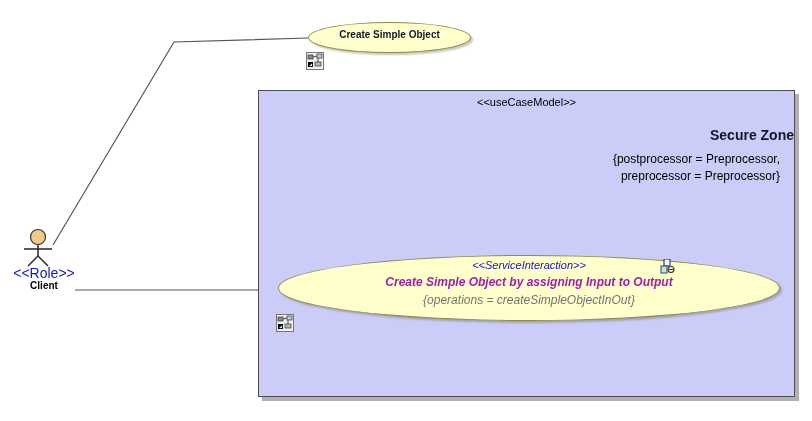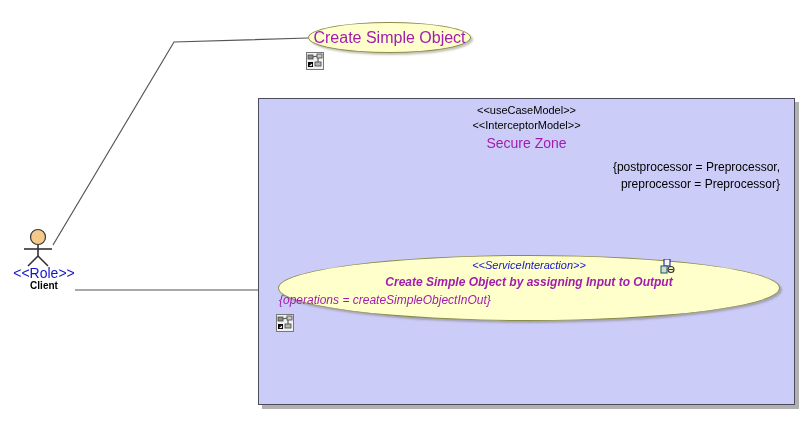--- a/index.html
+++ b/index.html
@@ -28,40 +28,39 @@
   .package {
     position: absolute;
     left: 258px;
     top: 90px;
     width: 537px;
     height: 307px;
     background: #ccccf8;
     border: 1px solid #4b4b5a;
     box-shadow: 4px 4px 0 0 #b0b0b0;
     box-sizing: border-box;
-    margin-top: 8px;
   }
   .pkg-stereo {
     position: absolute;
     width: 100%;
     text-align: center;
     font-size: 11px;
     color: #000000;
     letter-spacing: 0px;
   }
   .pkg-stereo.s1 { top: 5px; }
   .pkg-stereo.s2 { top: 20px; }
   .pkg-title {
     position: absolute;
     top: 36px;
     width: 100%;
-    text-align: center;
+    text-align: right;
     font-size: 14px;
-    font-weight: normal;
-    color: #a21caf;
+    font-weight: bold;
+    color: #0f172a;
   }
   .pkg-constraint {
     position: absolute;
     top: 60px;
     left: 0;
     width: 521px;
     text-align: right;
     font-size: 12px;
     color: #000000;
     line-height: 17px;
@@ -80,23 +79,23 @@
     left: 308px;
     top: 22px;
     width: 163px;
     height: 31px;
   }
   .uc-small .uc-label {
     position: absolute;
     top: 6px;
     width: 100%;
     text-align: center;
-    font-size: 16px;
-    font-weight: normal;
-    color: #a21caf;
+    font-size: 10px;
+    font-weight: bold;
+    color: #0f172a;
   }
   .uc-big {
     left: 278px;
     top: 255px;
     width: 502px;
     height: 66px;
     font-style: italic;
   }
   .uc-stereo {
     position: absolute;
@@ -112,23 +111,23 @@
     width: 100%;
     text-align: center;
     font-size: 12px;
     font-weight: bold;
     color: #a21caf;
   }
   .uc-constraint {
     position: absolute;
     top: 37px;
     width: 100%;
-    text-align: left;
+    text-align: center;
     font-size: 12px;
-    color: #a21caf;
+    color: #737373;
   }
 
   
   .actor {
     position: absolute;
     left: 14px;
     top: 228px;
     width: 60px;
     height: 72px;
   }
@@ -167,21 +166,20 @@
 
 <div id="canvas">
 
   <svg id="lines" viewBox="0 0 812 421" width="812" height="421">
     <polyline points="53,245 174,42 308,38" fill="none" stroke="#555555" stroke-width="1.2"></polyline>
     <line x1="75" y1="290" x2="290" y2="290" stroke="#555555" stroke-width="1.2"></line>
   </svg>
 
   <div class="package">
     <div class="pkg-stereo s1">&lt;&lt;useCaseModel&gt;&gt;</div>
-    <div class="pkg-stereo s2">&lt;&lt;InterceptorModel&gt;&gt;</div>
     <div class="pkg-title">Secure Zone</div>
     <div class="pkg-constraint">
       <div>{postprocessor = Preprocessor,</div>
       <div>preprocessor = Preprocessor}</div>
     </div>
   </div>
 
   <div class="usecase uc-big">
     <div class="uc-stereo">&lt;&lt;ServiceInteraction&gt;&gt;</div>
     <div class="uc-name">Create Simple Object by assigning Input to Output</div>

